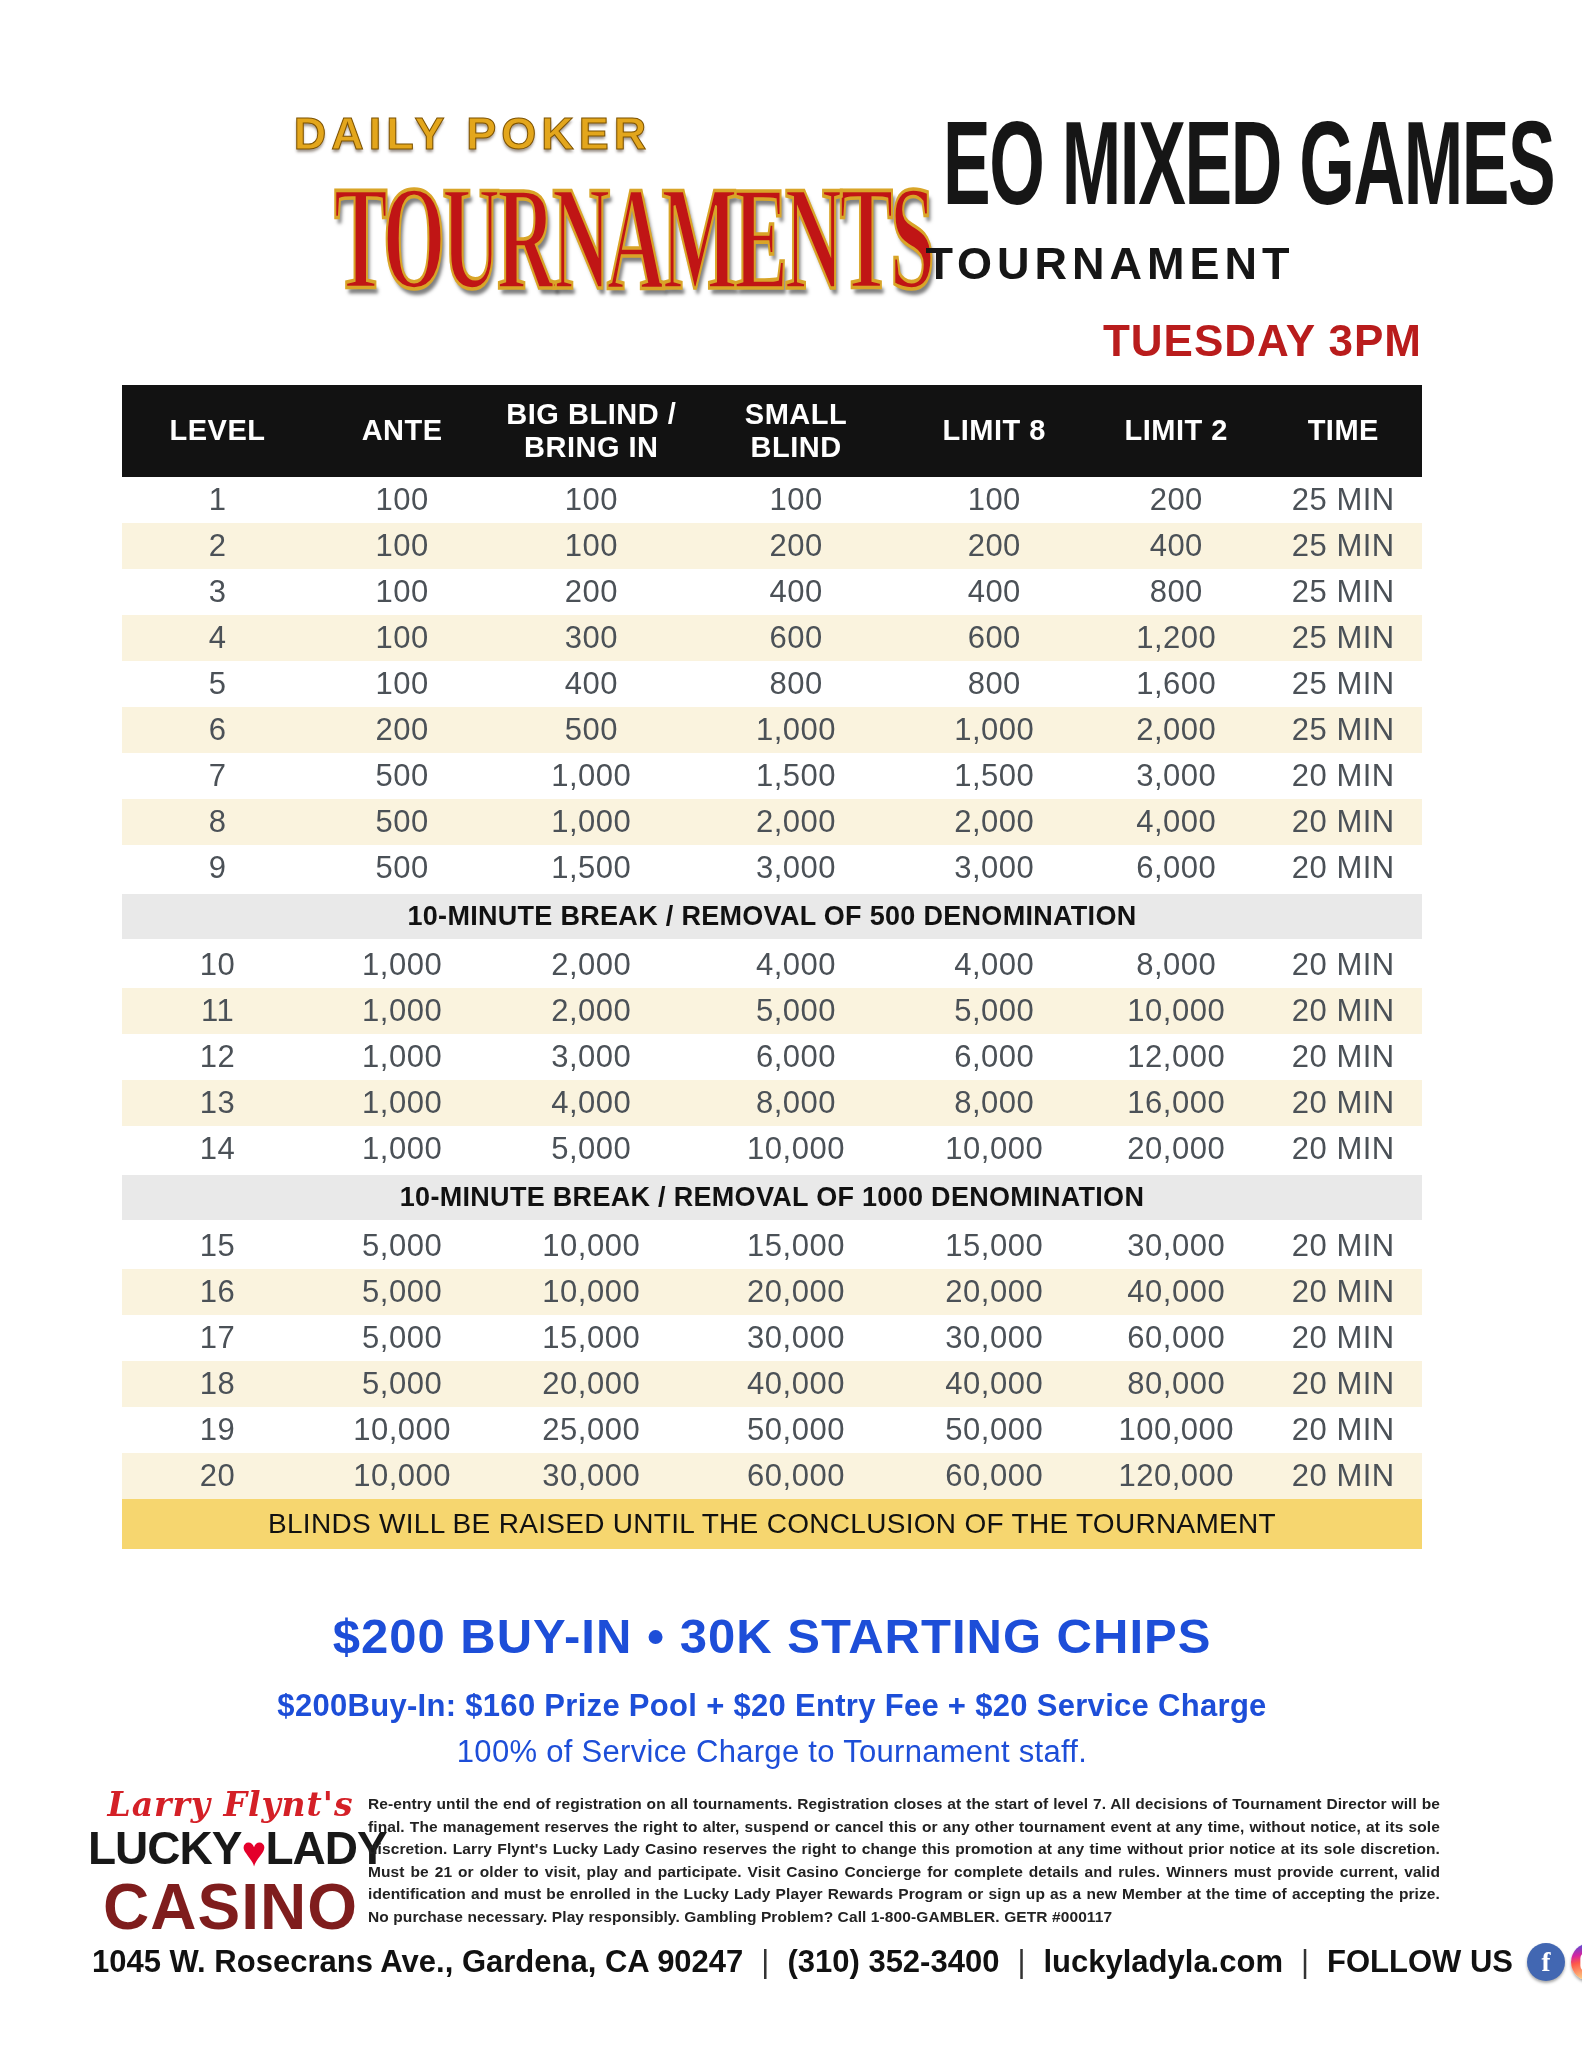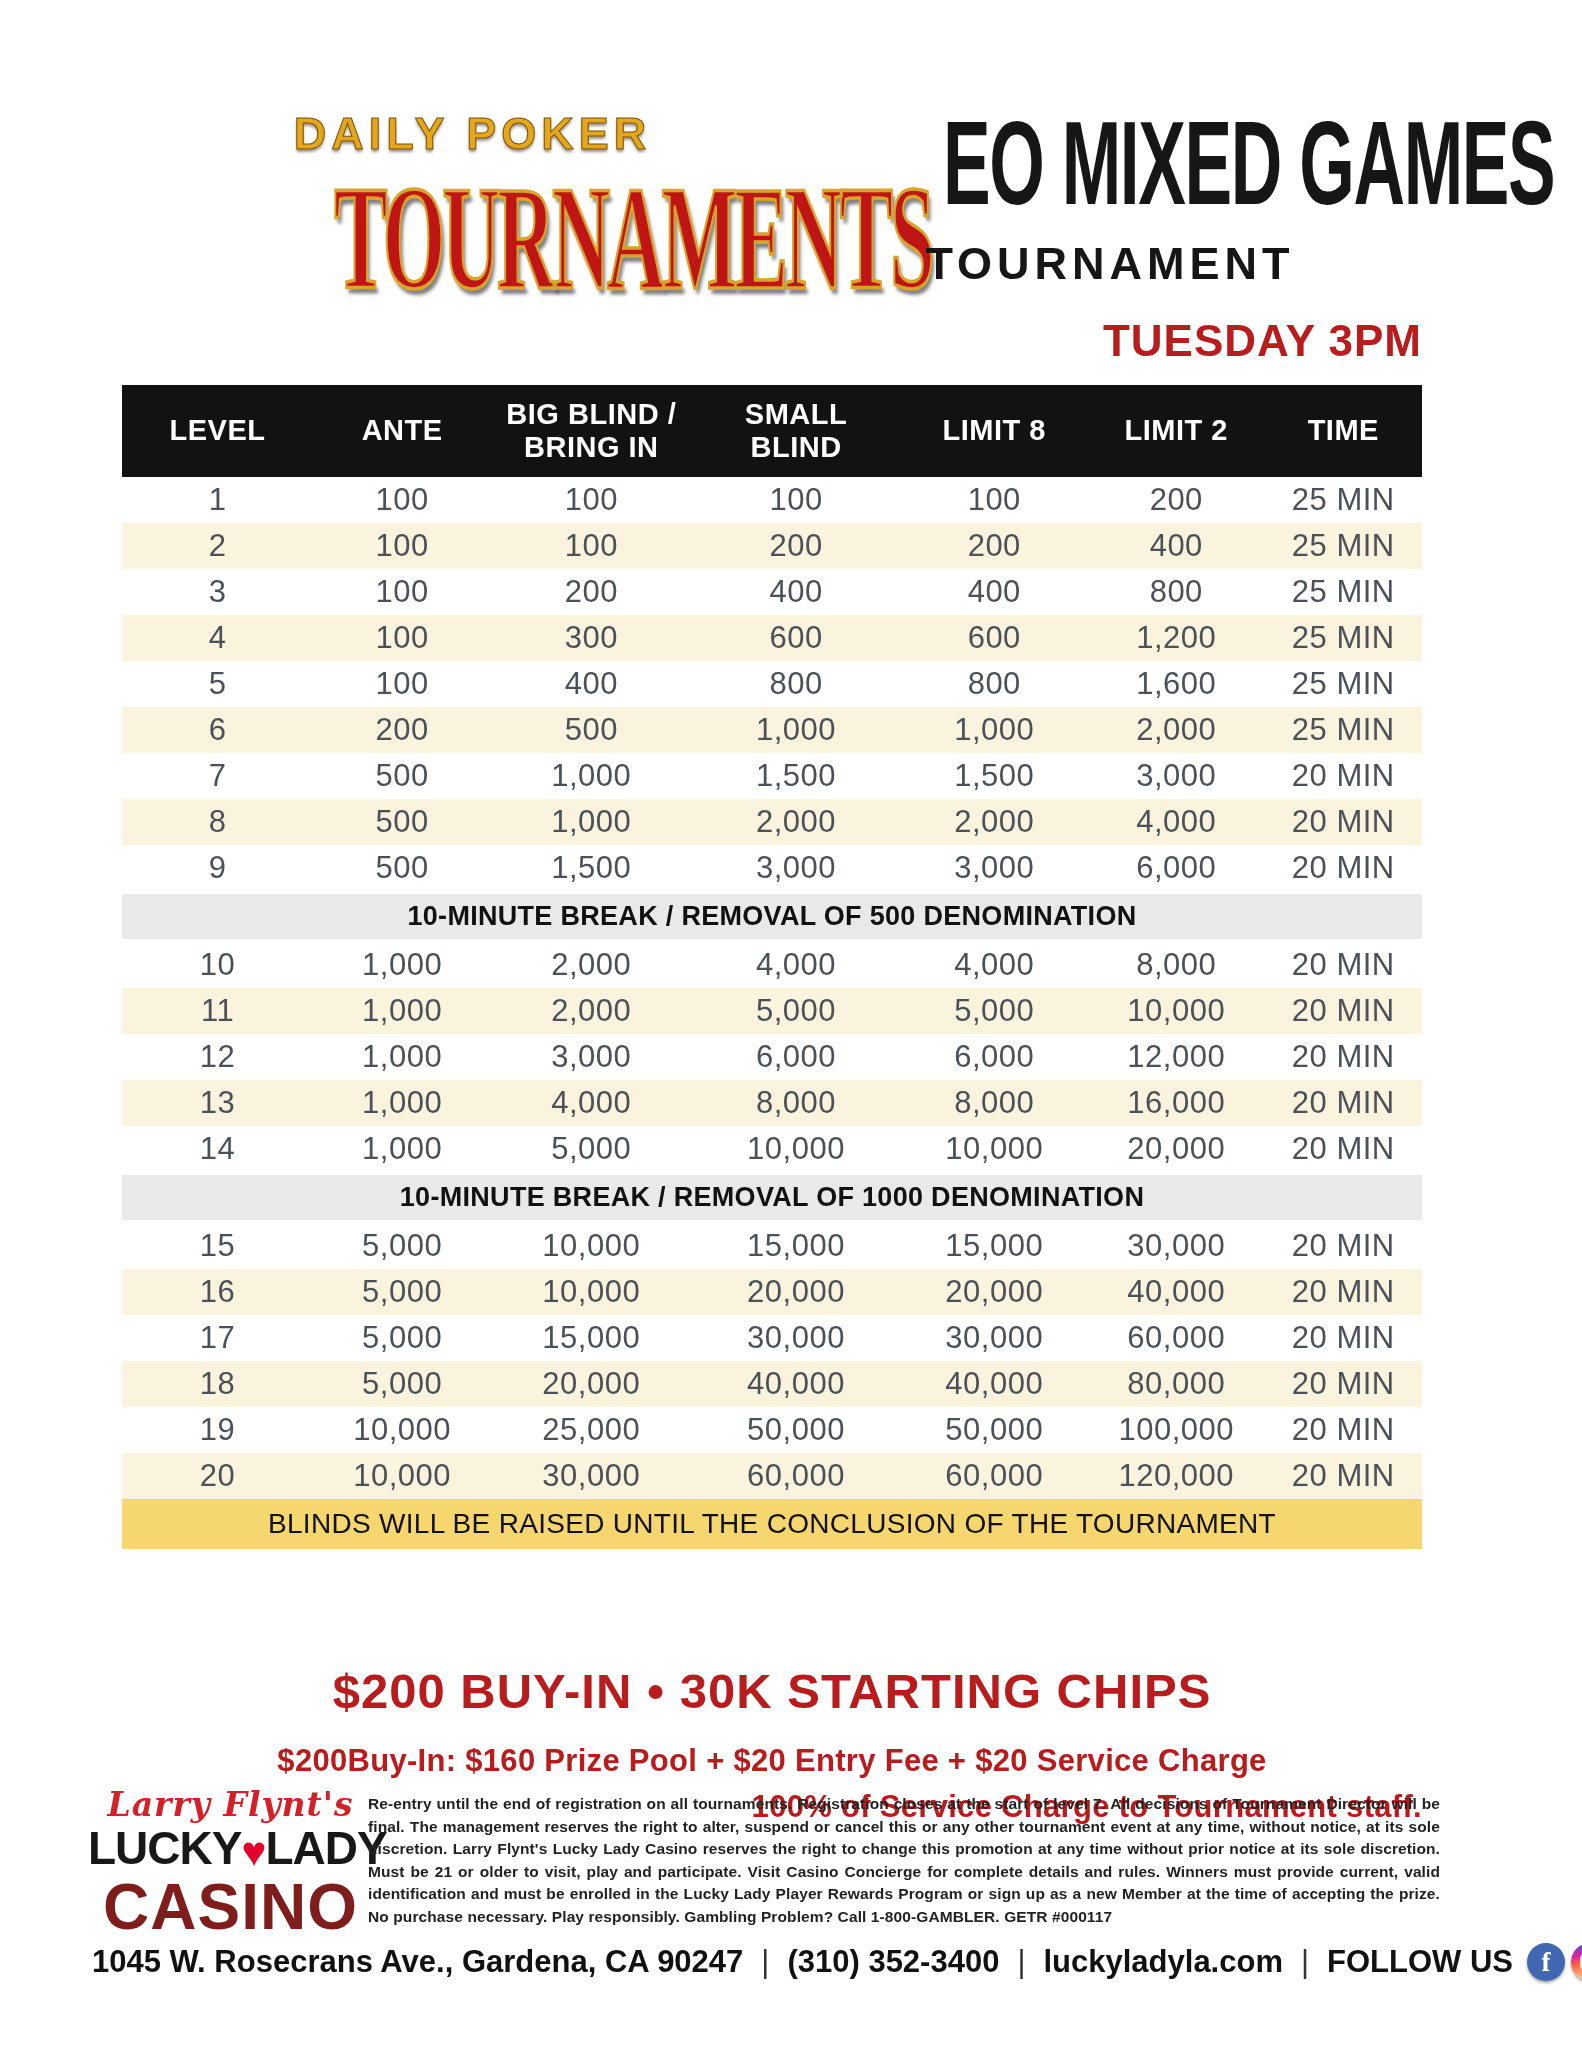--- a/index.html
+++ b/index.html
@@ -54,24 +54,24 @@
     height:45px; margin:3px 0; background:#E9E9E9; color:#111;
     font-weight:bold; font-size:27px; letter-spacing:.3px;
     display:flex; align-items:center; justify-content:center;
   }
   .banner-row {
     height:50px; background:#F6D66F; color:#111; font-weight:normal; font-size:28px;
     display:flex; align-items:center; justify-content:center; letter-spacing:.3px;
   }
 
   
-  .buyin { position:absolute; left:122px; top:1663px; width:1300px; text-align:center; color:#b91c1c; }
+  .buyin { position:absolute; left:122px; top:1608px; width:1300px; text-align:center; color:#1d4ed8; }
   .buyin-headline { font-weight:bold; font-size:49px; letter-spacing:1px; }
   .buyin-breakdown { margin-top:24px; font-weight:bold; font-size:31px; letter-spacing:.3px; }
-  .buyin-note { margin-top:10px; font-weight:bold; font-size:31px; letter-spacing:.3px;text-align:right; }
+  .buyin-note { margin-top:10px; font-weight:normal; font-size:31px; letter-spacing:.3px; }
 
   
   .casino { position:absolute; left:88px; top:1788px; width:285px; text-align:center; line-height:1; }
   .casino-script { font-family:"DejaVu Serif", serif; font-style:italic; font-weight:bold;
                    color:#D42027; font-size:33px; letter-spacing:1px; }
   .casino-name { margin-top:4px; font-weight:bold; font-size:46px; color:#181818; letter-spacing:-1px; }
   .casino-heart { color:#E4002B; font-size:42px; vertical-align:-2px; }
   .casino-sub { margin-top:2px; font-weight:bold; font-size:64px; color:#7f1d1d; letter-spacing:1px; }
 
   

